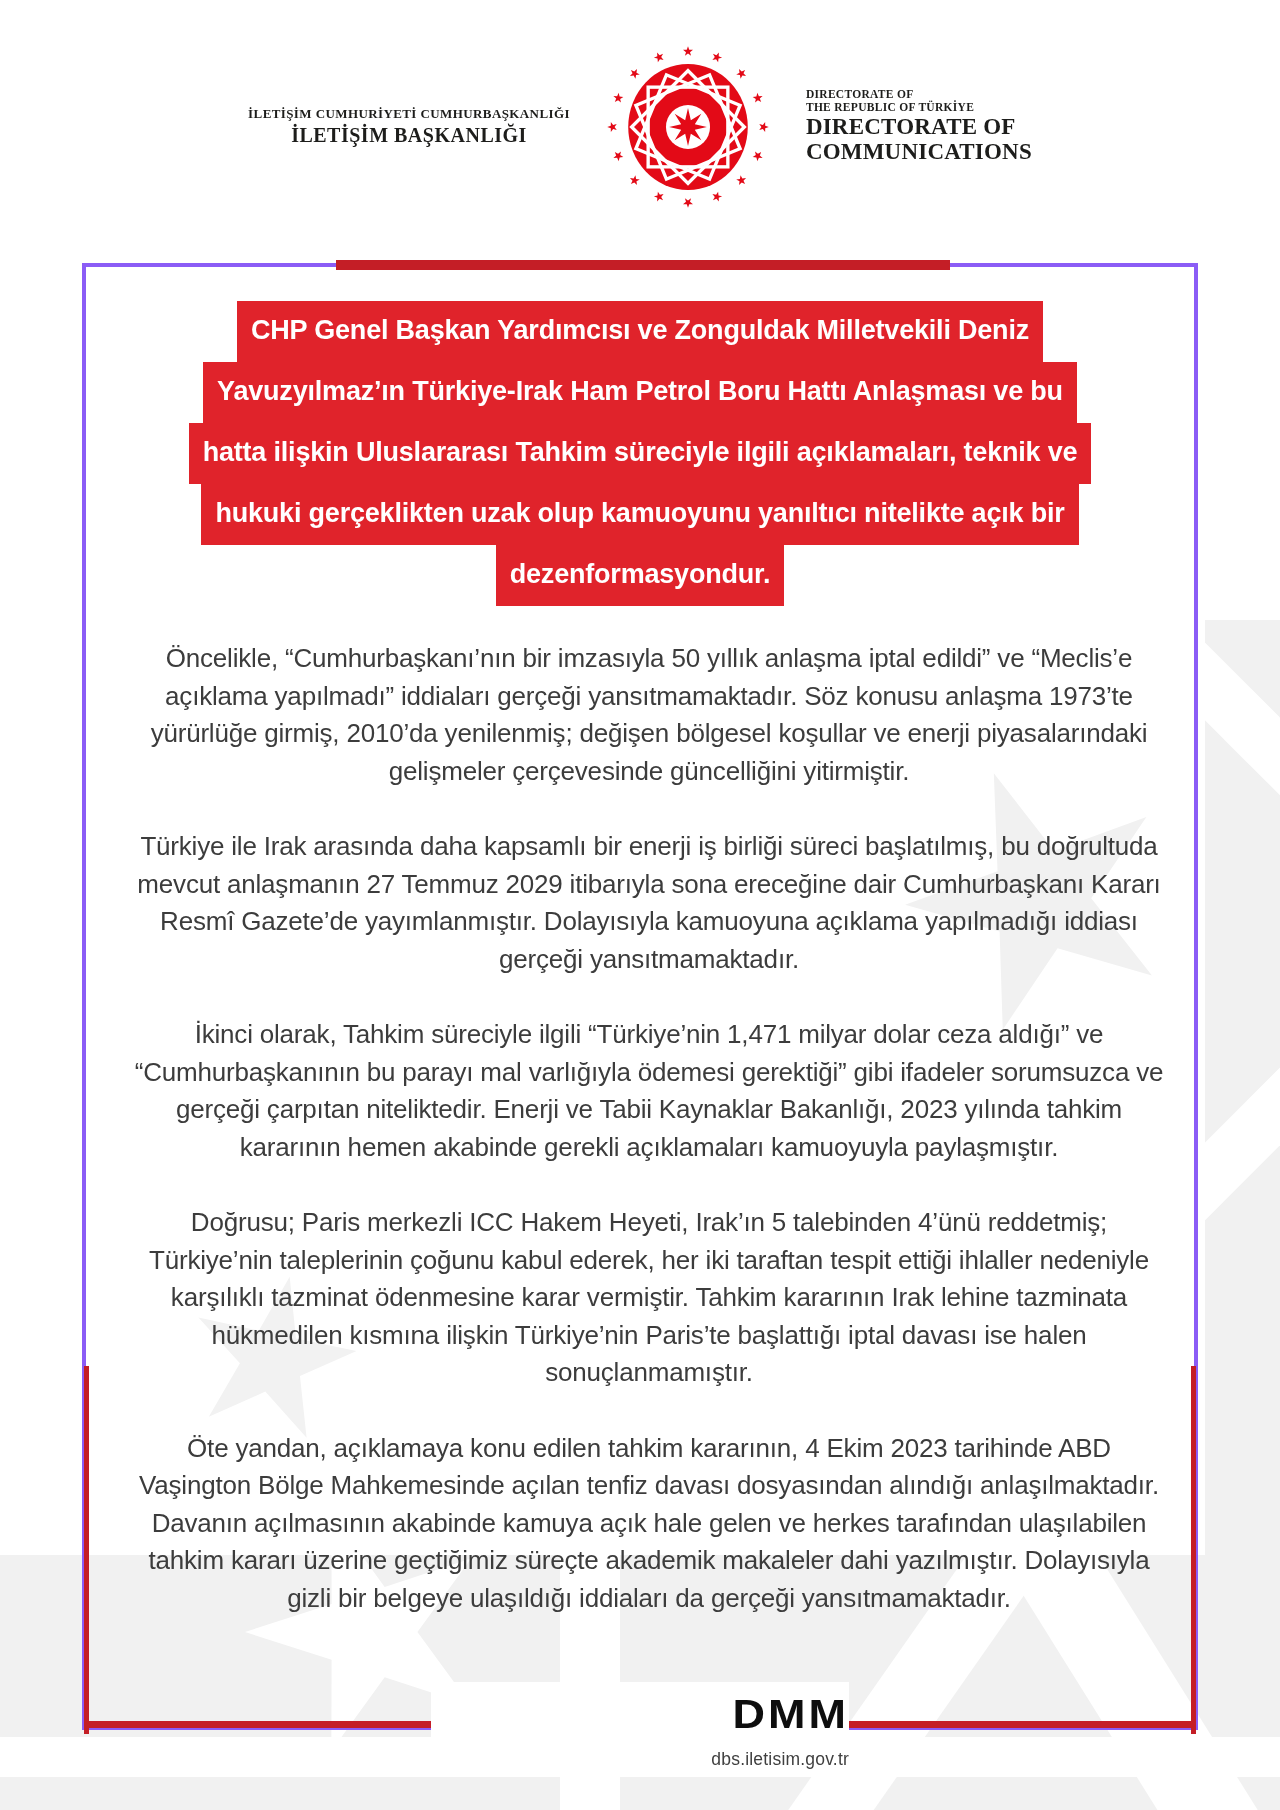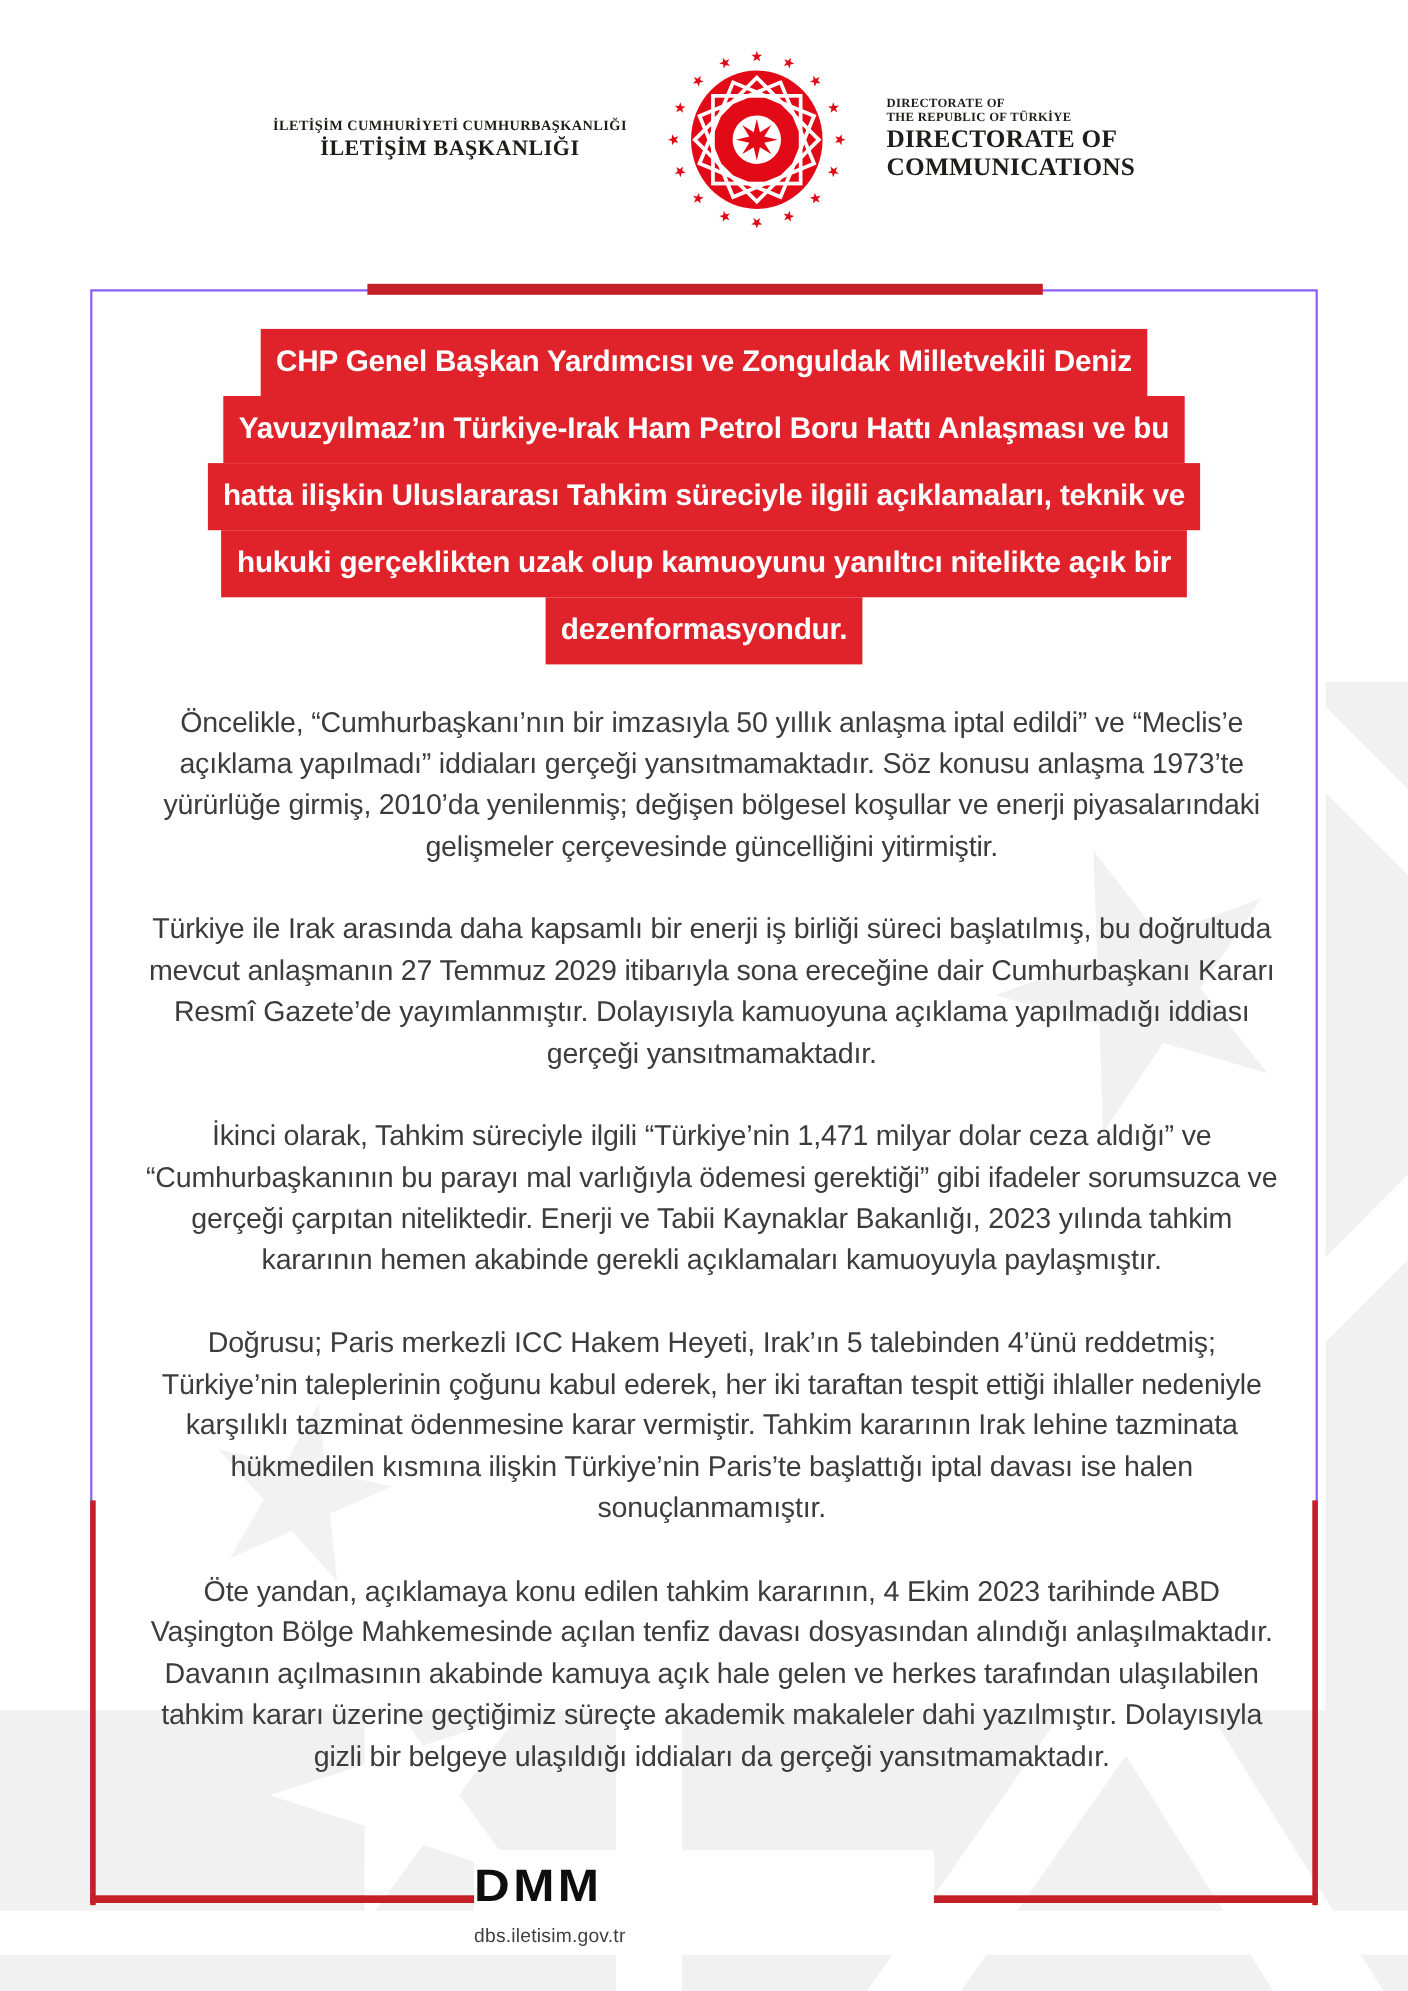--- a/index.html
+++ b/index.html
@@ -17,21 +17,21 @@
   }
   .hdr-left{text-align:center;color:#1d1d1b;font-family:"Liberation Serif",serif;}
   .hdr-left .small{font-size:13px;font-weight:bold;letter-spacing:.4px;}
   .hdr-left .big{font-size:20px;font-weight:bold;letter-spacing:.5px;margin-top:2px;}
   .hdr-right{text-align:left;color:#1d1d1b;font-family:"Liberation Serif",serif;line-height:1.12;}
   .hdr-right .small{font-size:11.5px;font-weight:bold;letter-spacing:.3px;}
   .hdr-right .big{font-size:23px;font-weight:bold;letter-spacing:.2px;}
   
   .card{
     position:absolute;left:82px;top:263px;width:1116px;height:1467px;
-    border:2px solid #8b5cf6;background:transparent;z-index:1;box-sizing:border-box;
+    border:4px solid #8b5cf6;background:transparent;z-index:1;box-sizing:border-box;
   }
   .bar{position:absolute;background:#c41e26;}
   .bar-top{left:250px;top:-7px;width:614px;height:10px;}
   .bar-left{left:-2px;top:1099px;width:5px;height:368px;}
   .bar-right{right:-2px;top:1099px;width:5px;height:368px;}
   .bar-bottom-l{left:-2px;bottom:-2px;width:350px;height:7px;}
   .bar-bottom-r{right:-2px;bottom:-2px;width:352px;height:7px;}
   
   .headline{margin:34px auto 0;text-align:center;line-height:49px;}
   .headline .hl-line{display:inline-block;background:#e0232b;color:#ffffff;
@@ -39,21 +39,21 @@
     padding:5px 14px 7px;margin:0;}
   
   .body-text{padding:34px 10px 0 48px;text-align:center;}
   .body-text p{
     margin:0 0 38px 0;color:#3c3c3c;font-size:26px;line-height:37.5px;
     letter-spacing:-.2px;max-width:1030px;
   }
   
   .footer{
     position:absolute;left:50%;transform:translateX(-50%);top:1682px;
-    width:418px;height:92px;background:#ffffff;z-index:3;text-align:left;
+    width:418px;height:92px;background:#ffffff;z-index:3;text-align:right;
   }
   .dmm-logo{
     font-size:45px;font-weight:900;color:#0e0e0e;letter-spacing:3px;
     margin-top:10px;line-height:44px;transform:scaleY(.92);
   }
   .dmm-url{font-size:17.5px;color:#3f3f3f;margin-top:13px;letter-spacing:.2px;}
 </style>
 </head>
 <body>
 

